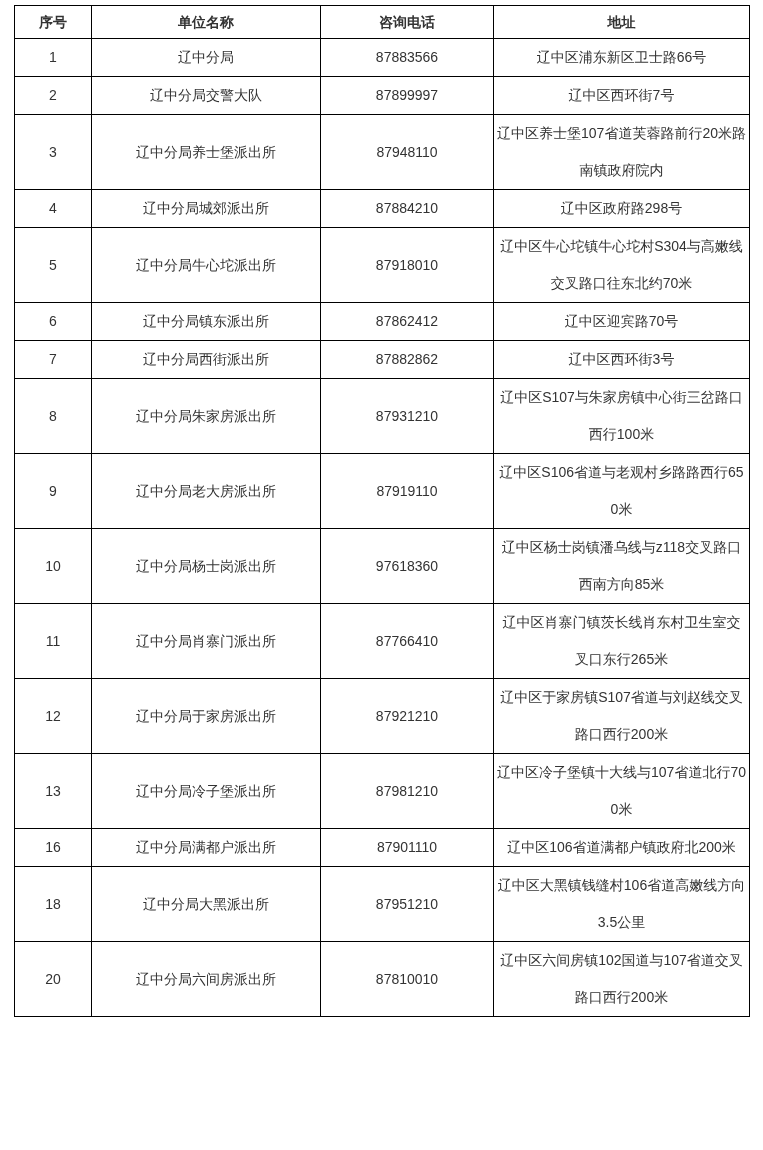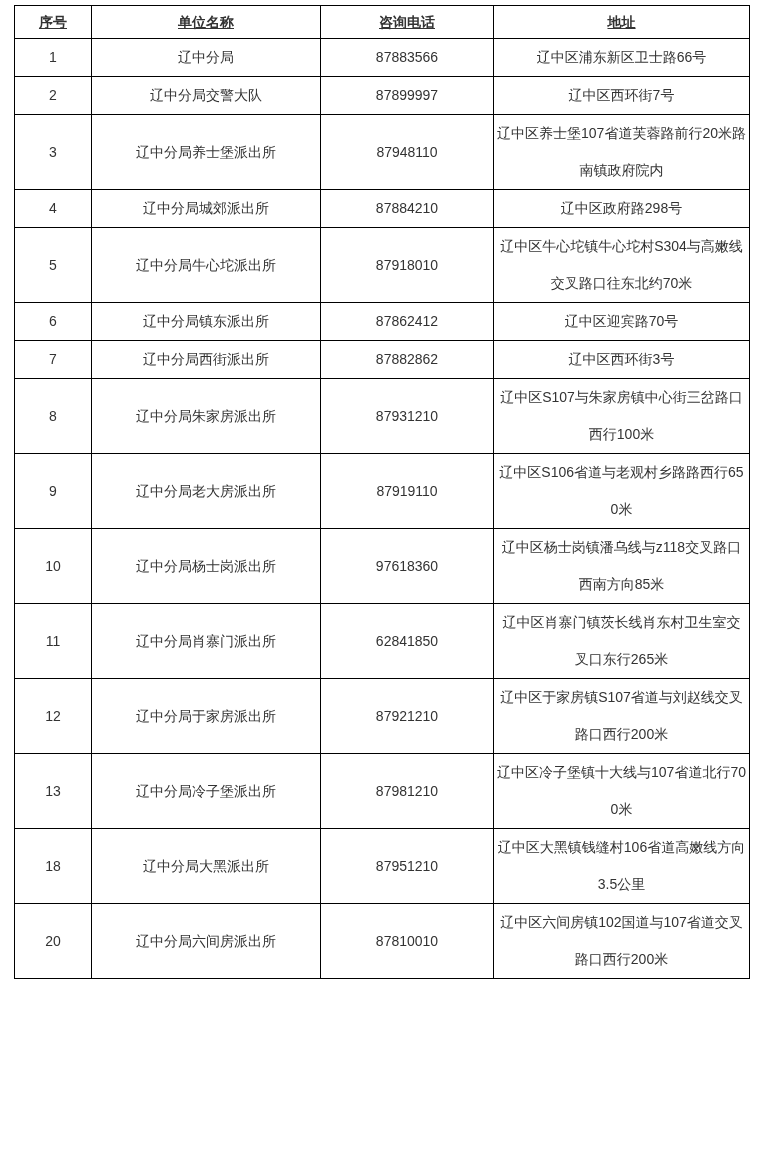--- a/index.html
+++ b/index.html
@@ -32,21 +32,20 @@
     color: #333333;
     font-size: 14px;
     background: #ffffff;
   }
   .contact-table th {
     font-weight: 700;
     height: 32px;
     line-height: 32px;
     padding: 0 2px;
     color: #333333;
-    text-decoration: underline;
   }
   .contact-table td {
     line-height: 37px;
     padding: 0 3px;
     word-break: break-all;
   }
 </style>
 </head>
 <body>
 
@@ -123,34 +122,40 @@
         </tr>
         <tr>
           <td>10</td>
           <td>辽中分局杨士岗派出所</td>
           <td>97618360</td>
           <td>辽中区杨士岗镇潘乌线与z118交叉路口西南方向85米</td>
         </tr>
         <tr>
           <td>11</td>
           <td>辽中分局肖寨门派出所</td>
-          <td>62841850</td>
+          <td>87766410</td>
           <td>辽中区肖寨门镇茨长线肖东村卫生室交叉口东行265米</td>
         </tr>
         <tr>
           <td>12</td>
           <td>辽中分局于家房派出所</td>
           <td>87921210</td>
           <td>辽中区于家房镇S107省道与刘赵线交叉路口西行200米</td>
         </tr>
         <tr>
           <td>13</td>
           <td>辽中分局冷子堡派出所</td>
           <td>87981210</td>
           <td>辽中区冷子堡镇十大线与107省道北行700米</td>
+        </tr>
+        <tr>
+          <td>16</td>
+          <td>辽中分局满都户派出所</td>
+          <td>87901110</td>
+          <td>辽中区106省道满都户镇政府北200米</td>
         </tr>
         <tr>
           <td>18</td>
           <td>辽中分局大黑派出所</td>
           <td>87951210</td>
           <td>辽中区大黑镇钱缝村106省道高嫩线方向3.5公里</td>
         </tr>
         <tr>
           <td>20</td>
           <td>辽中分局六间房派出所</td>

